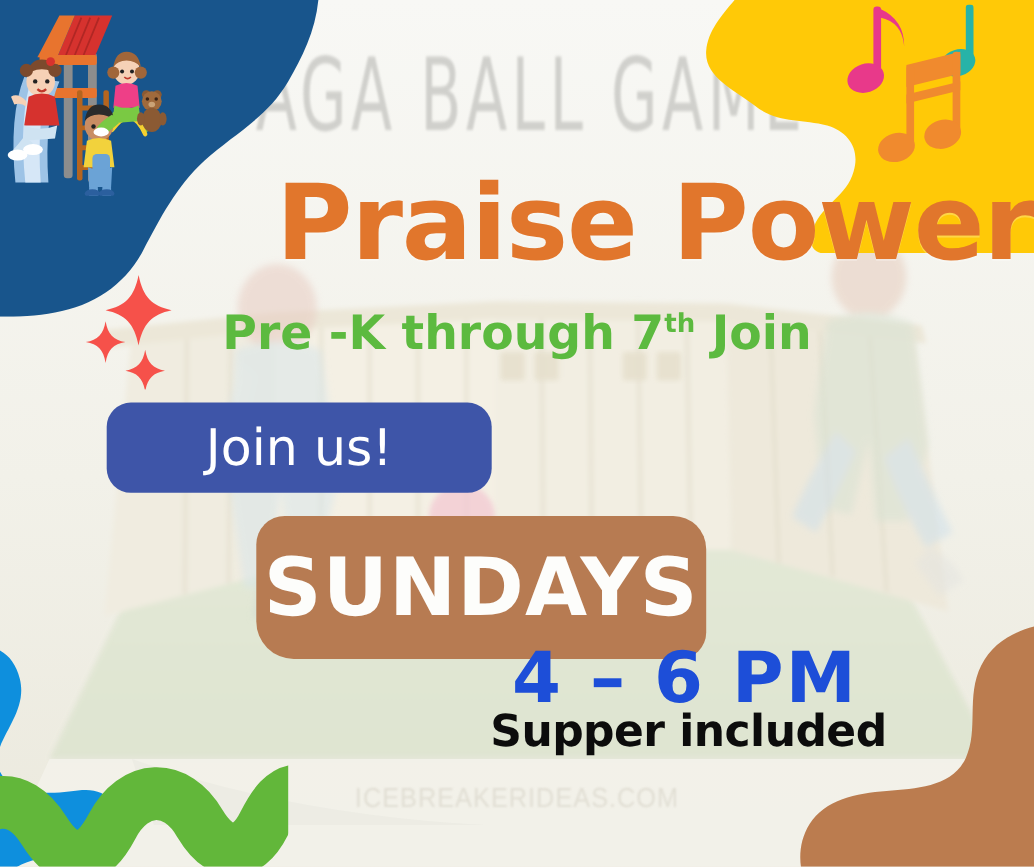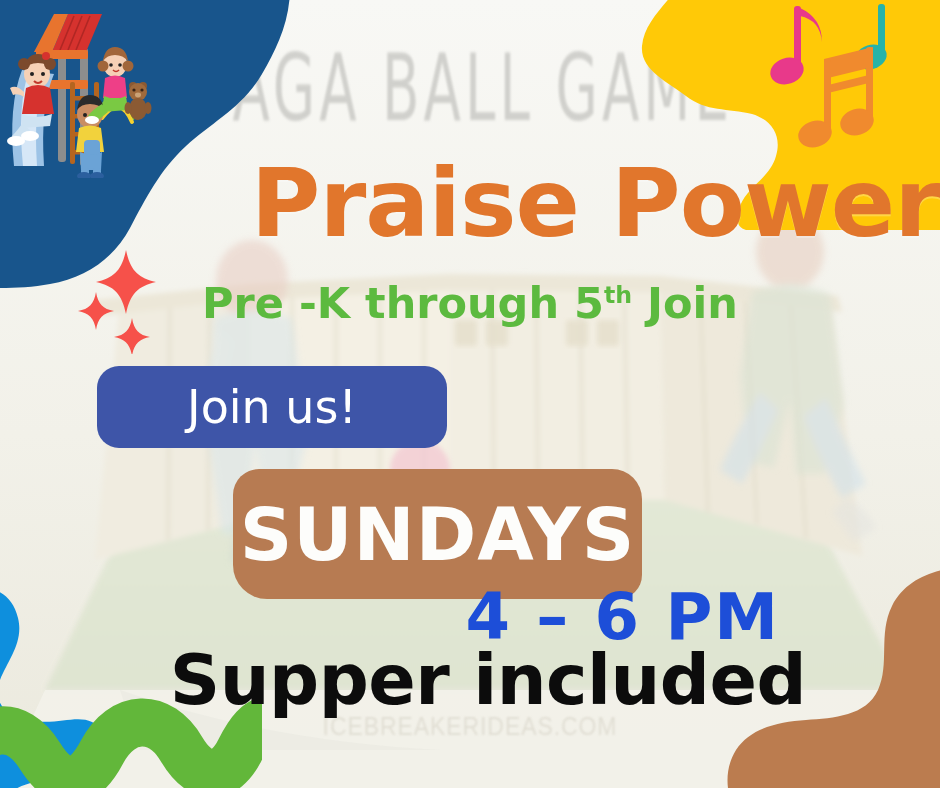--- a/index.html
+++ b/index.html
@@ -173,21 +173,21 @@
     white-space: nowrap;
     z-index: 6;
   }
 
   .supper-line {
     position: absolute;
     left: 0; right: 24px;
     top: 645px;
     text-align: right;
     padding-right: 110px;
-    font-size: 70px;
+    font-size: 40px;
     line-height: 1;
     font-weight: 700;
     color: #0c0c0c;
     letter-spacing: -0.5px;
     font-family: "DejaVu Sans", sans-serif;
     white-space: nowrap;
     z-index: 6;
   }
 </style>
 </head>
@@ -444,21 +444,21 @@
     <svg width="270" height="230" viewBox="0 0 270 230" aria-hidden="true">
       <path d="M270,0 C246,4 222,14 210,38 C196,66 208,96 196,122
                C184,148 152,150 124,152 C96,154 68,160 54,182
                C44,198 44,216 48,230 L270,230 Z" fill="#bb7c4f"></path>
     </svg>
   </div>
 
   <div class="title">Praise Power</div>
 
   <div class="subtitle">
-    <span>Pre -K through 5</span><sup>th</sup><span> Join</span>
+    <span>Pre -K through 7</span><sup>th</sup><span> Join</span>
   </div>
 
   <div class="join-pill">
     <span>Join us!</span>
   </div>
 
   <div class="sundays-box">
     <span>SUNDAYS</span>
   </div>
 

